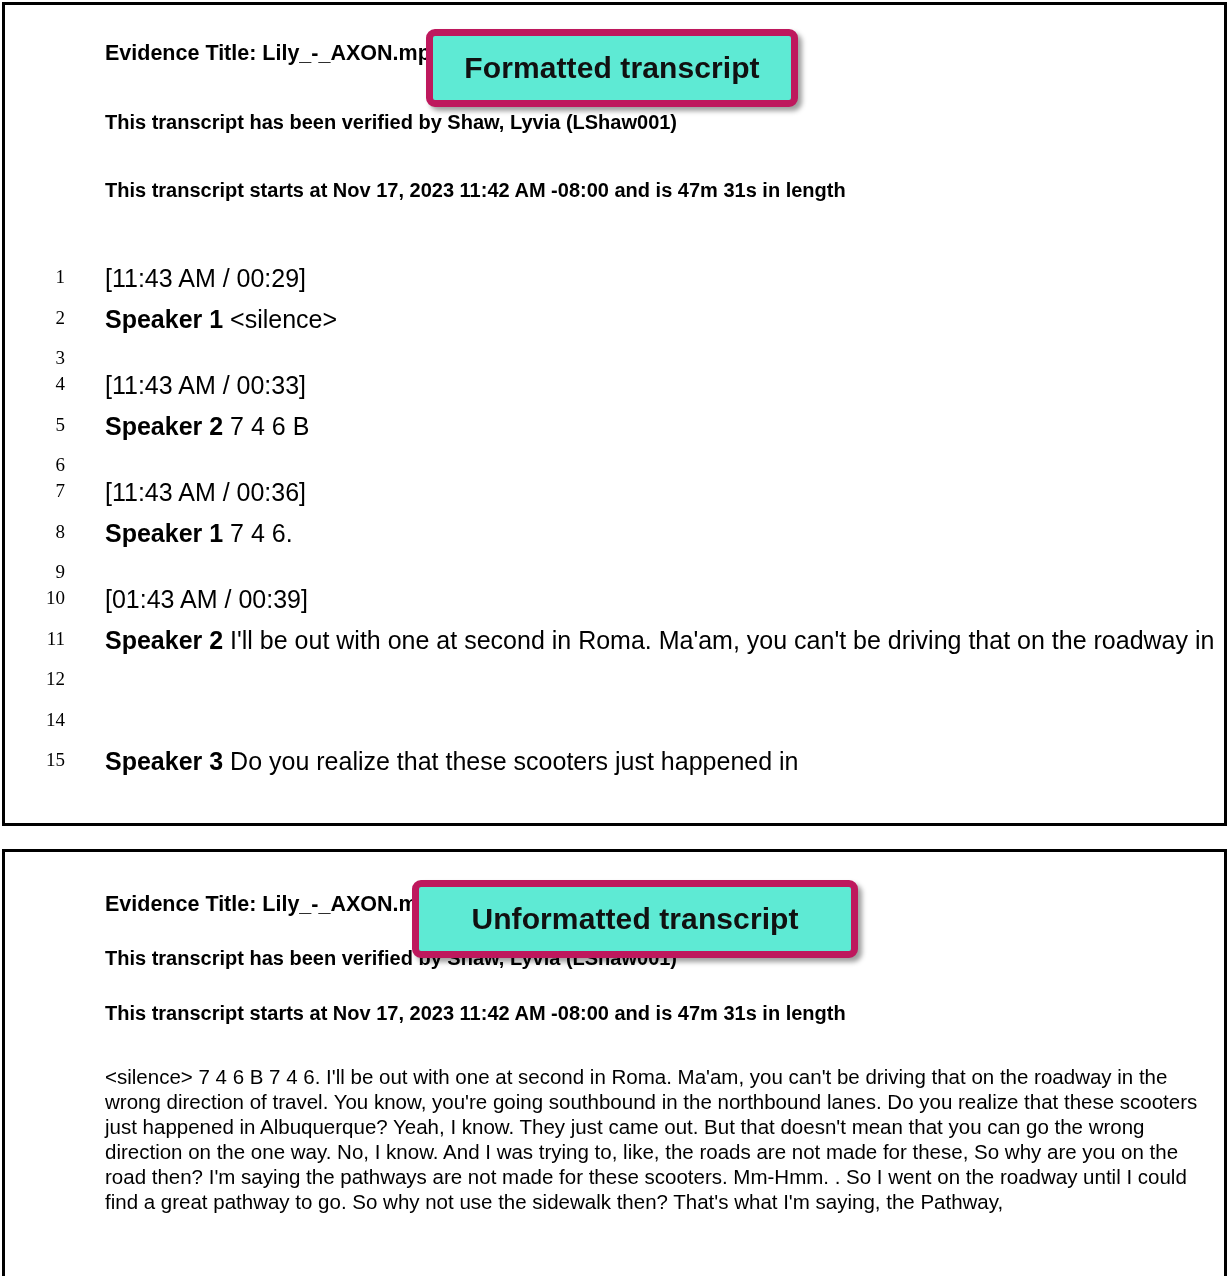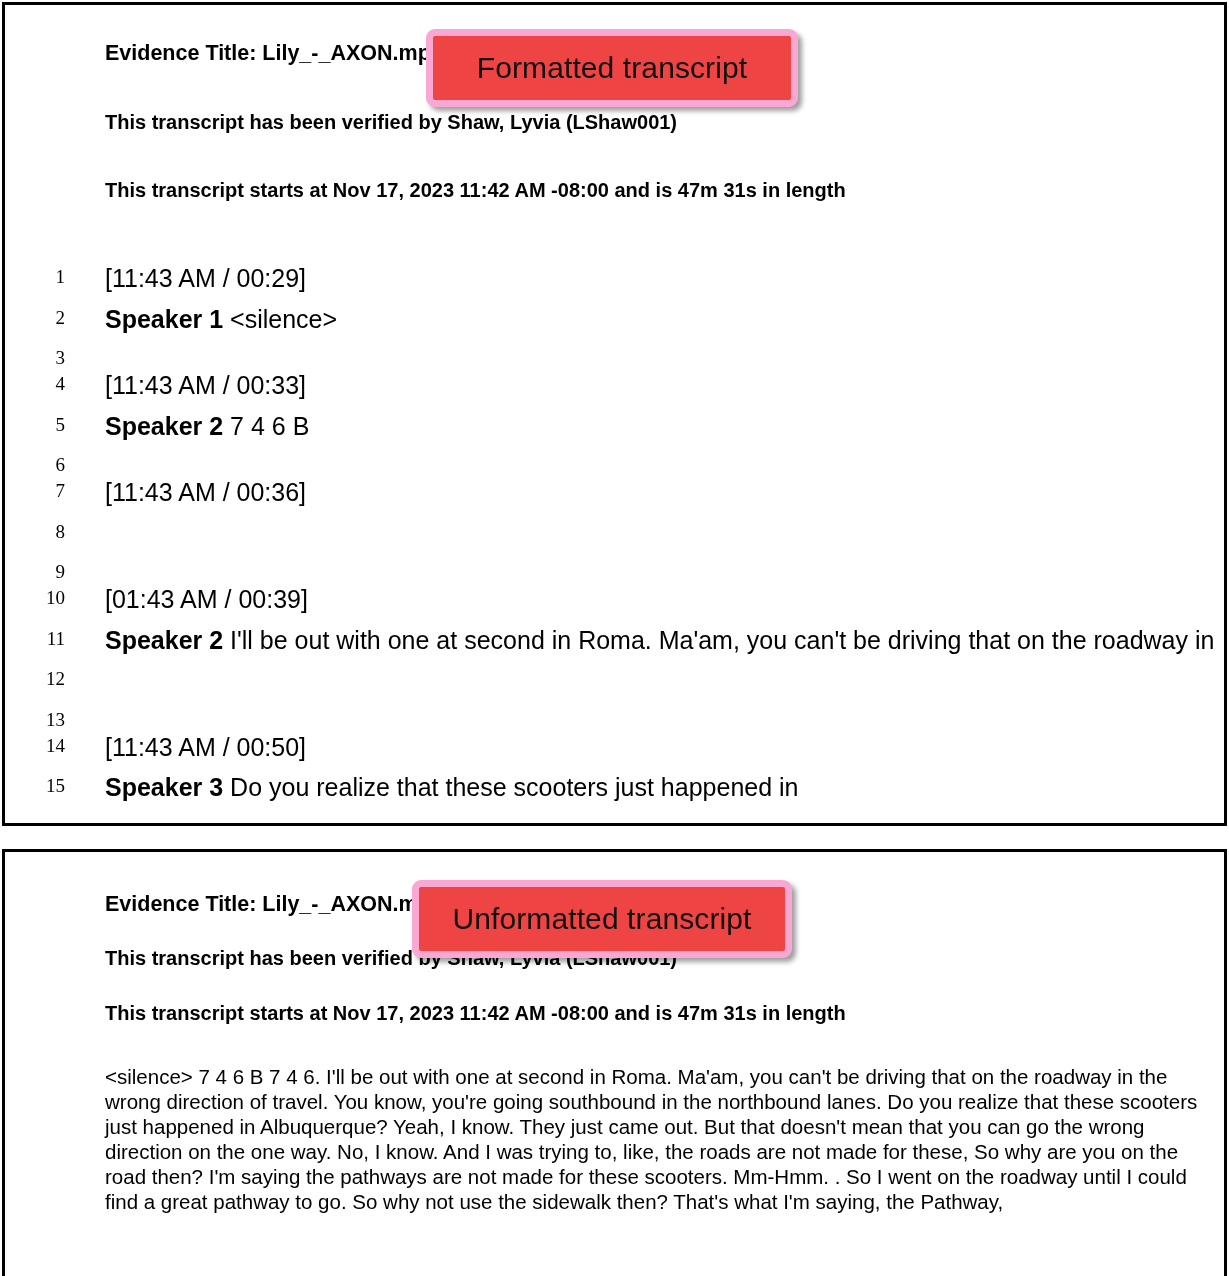--- a/index.html
+++ b/index.html
@@ -95,38 +95,39 @@
     width: 1110px;
     font-size: 20.5px;
     line-height: 25px;
     color: #000;
     text-align: left;
   }
 
   
   .callout {
     position: absolute;
-    background: #ef4444;
-    border: 7px solid #f9a8d4;
+    background: #5eead4;
+    border: 7px solid #be185d;
     border-radius: 9px;
     box-shadow: 4px 4px 5px rgba(0,0,0,0.38);
     display: flex;
     align-items: center;
     justify-content: center;
     z-index: 30;
+    font-weight: bold;
   }
   .callout span {
     font-family: "Liberation Sans", sans-serif;
     font-size: 30px;
     color: #111;
     white-space: nowrap;
     letter-spacing: 0.1px;
   }
   #callout-formatted   { left: 426px; top: 29px;  width: 372px; height: 78px; }
-  #callout-unformatted { left: 412px; top: 880px; width: 380px; height: 78px; }
+  #callout-unformatted { left: 412px; top: 880px; width: 446px; height: 78px; }
 </style>
 </head>
 <body>
 
 <div class="page">
 
   <div class="panel" id="panel-formatted">
 
     <div class="doc-head">
       <div class="head-line head-title">Evidence Title: Lily_-_AXON.mp4</div>
@@ -166,20 +167,21 @@
         <div class="ltext"></div>
       </div>
 
       <div class="tline">
         <div class="lnum">7</div>
         <div class="ltext">[11:43 AM / 00:36]</div>
       </div>
 
       <div class="tline">
         <div class="lnum">8</div>
+        <div class="ltext"><span class="spk">Speaker 1</span><span> 7 4 6.</span></div>
       </div>
 
       <div class="tline blankline">
         <div class="lnum">9</div>
         <div class="ltext"></div>
       </div>
 
       <div class="tline">
         <div class="lnum">10</div>
         <div class="ltext">[01:43 AM / 00:39]</div>
@@ -187,28 +189,23 @@
 
       <div class="tline">
         <div class="lnum">11</div>
         <div class="ltext"><span class="spk">Speaker 2</span><span> I'll be out with one at second in Roma. Ma'am, you can't be driving that on the roadway in</span></div>
       </div>
 
       <div class="tline">
         <div class="lnum">12</div>
       </div>
 
-      <div class="tline blankline">
-        <div class="lnum">13</div>
-        <div class="ltext"></div>
-      </div>
 
       <div class="tline">
         <div class="lnum">14</div>
-        <div class="ltext">[11:43 AM / 00:50]</div>
       </div>
 
       <div class="tline">
         <div class="lnum">15</div>
         <div class="ltext"><span class="spk">Speaker 3</span><span> Do you realize that these scooters just happened in</span></div>
       </div>
 
     </div>
   </div>
 

